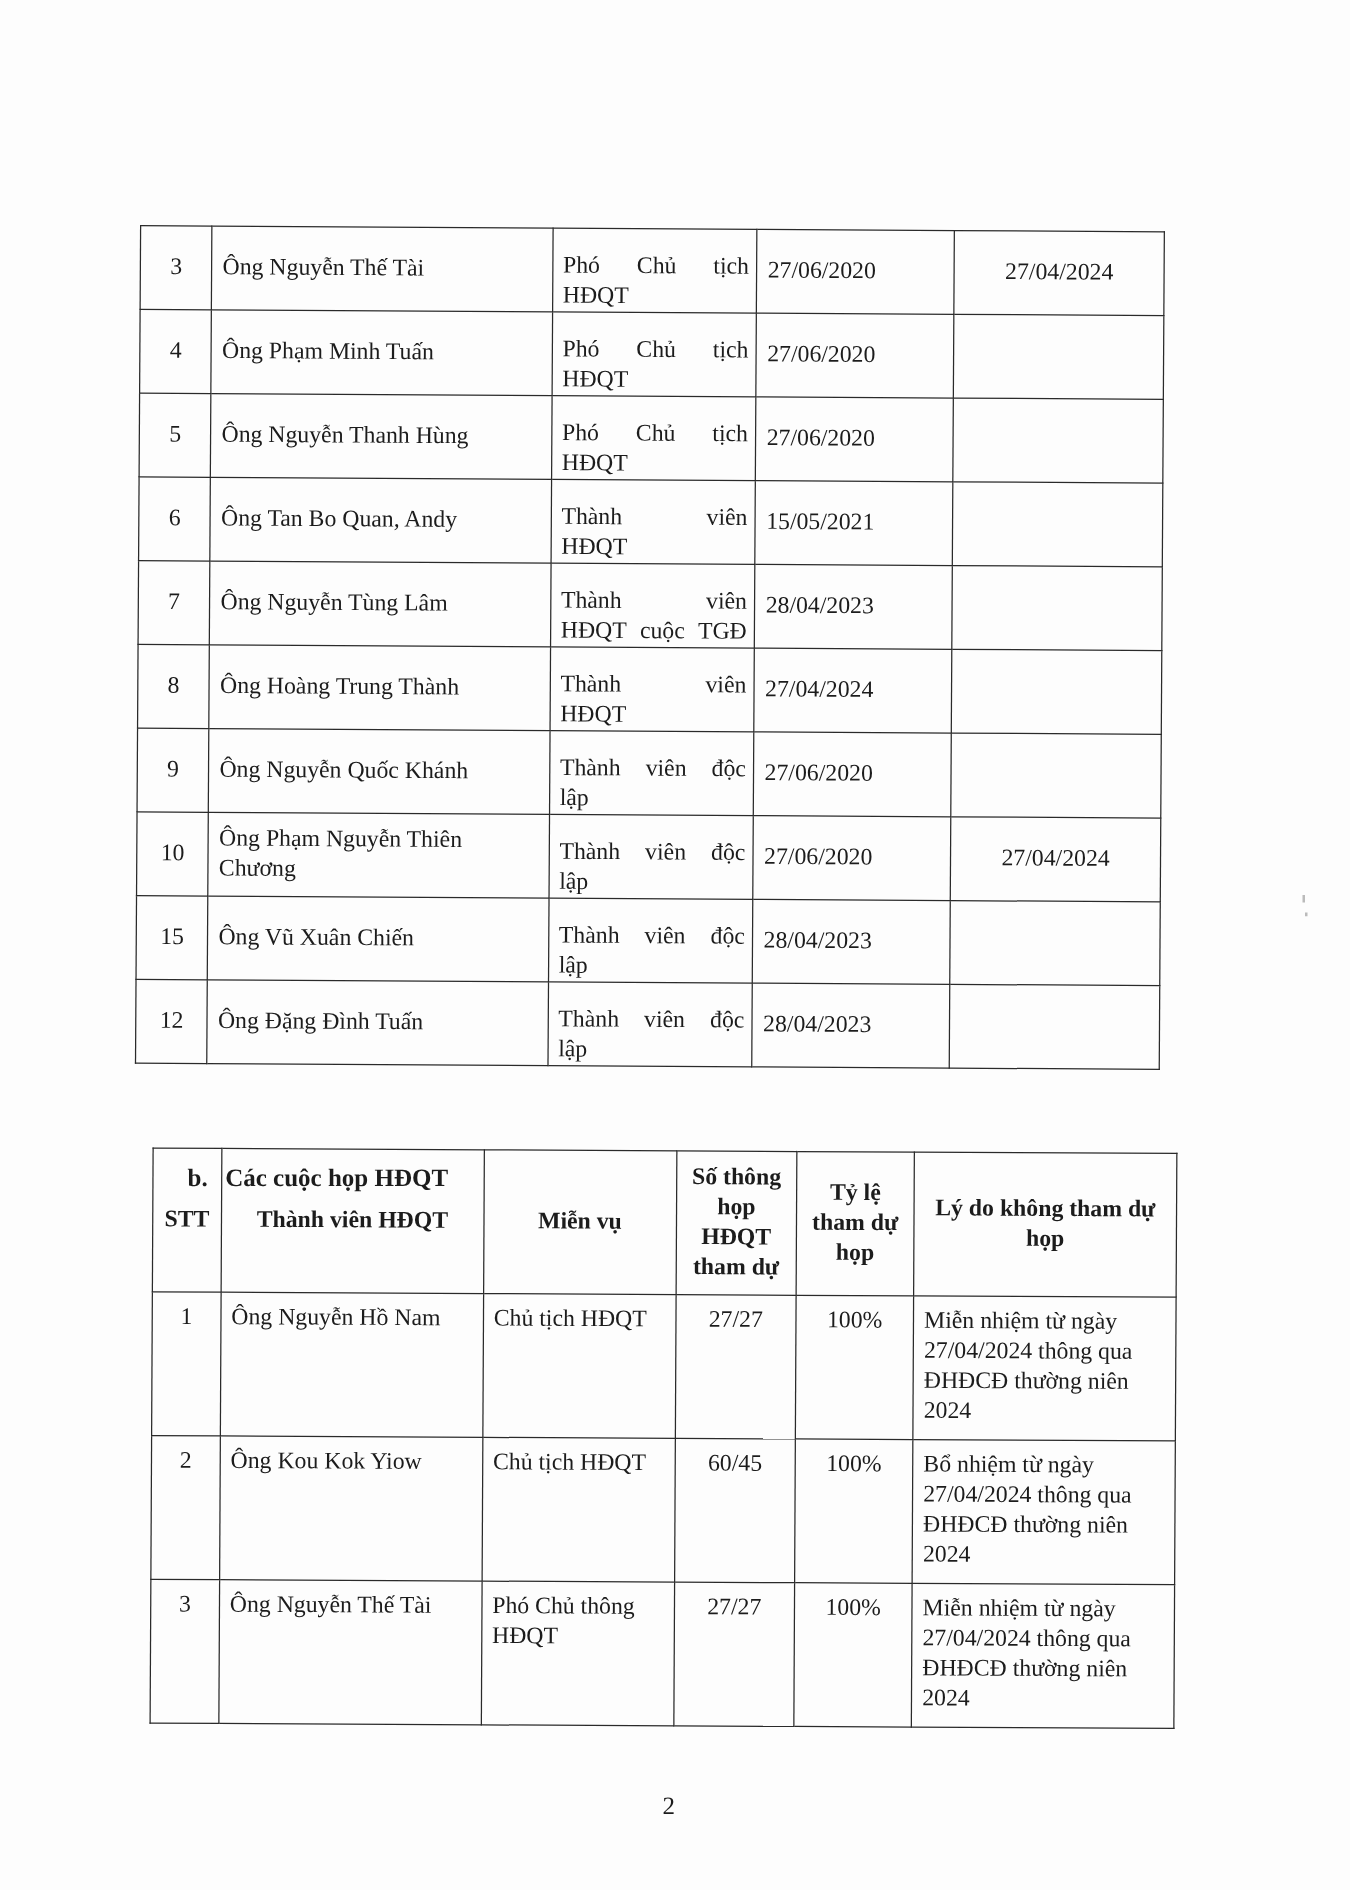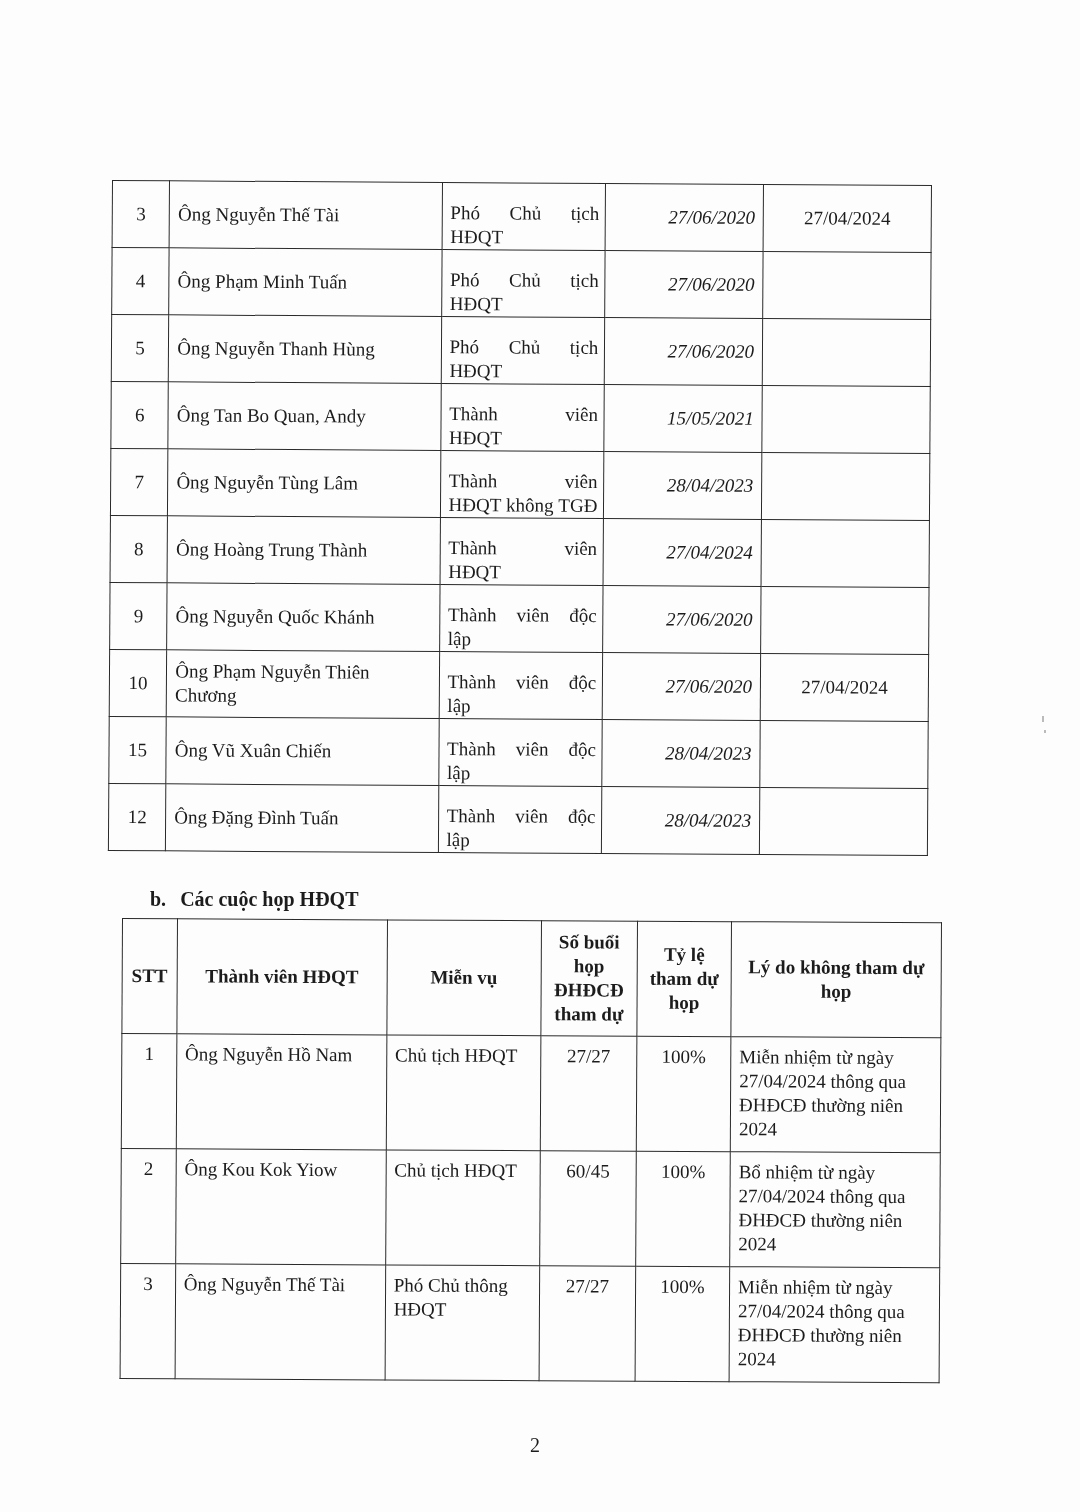--- a/index.html
+++ b/index.html
@@ -9,26 +9,26 @@
 
   table { border-collapse: collapse; position: absolute; }
   td, th { border: 1.5px solid #2a2a2a; font-size: 19px; line-height: 24px; vertical-align: middle; }
 
   
   #t1 { left: 112px; top: 180px; width: 820px; transform: rotate(0.35deg); transform-origin: left top; }
   #t1 td { height: 66px; padding: 0 8px; }
   #t1 .c-stt { width: 40px; text-align: center; }
   #t1 .c-name { width: 254px; }
   #t1 .c-role { width: 148px; text-align: justify; text-align-last: justify; padding-right: 6px; }
-  #t1 .c-d1 { width: 140px; text-align: right; font-style: italic; }
+  #t1 .c-d1 { width: 140px; text-align: left; }
   #t1 .c-d2 { width: 150px; text-align: center; vertical-align: middle; }
   .role-line1 { display: flex; justify-content: space-between; margin-top: 18px; }
 
   
-  .section-b { position: absolute; left: 150px; top: 888px; font-size: 20px; font-weight: bold; }
+  .section-b { position: absolute; left: 150px; top: 932px; font-size: 20px; font-weight: bold; }
   .section-b .lbl { margin-right: 14px; }
 
   
   #t2 { left: 122px; top: 918px; width: 820px; transform: rotate(0.3deg); transform-origin: left top; }
   #t2 th { font-weight: bold; text-align: center; padding: 2px 6px; height: 110px; }
   #t2 td { vertical-align: top; padding: 8px 8px; height: 98px; }
   #t2 .h-stt { width: 40px; margin-left: 36px; }
   #t2 .h-name { width: 190px; }
   #t2 .h-role { width: 136px; }
   #t2 .h-count { width: 80px; }
@@ -102,21 +102,21 @@
           <td class="c-d2"></td>
         </tr>
         <tr>
           <td class="c-stt">7</td>
           <td class="c-name">Ông Nguyễn Tùng Lâm</td>
           <td class="c-role">
             <div class="role-line1">
               <span>Thành</span>
               <span>viên</span>
             </div>
-            <div>HĐQT không TGĐ</div>
+            <div>HĐQT cuộc TGĐ</div>
           </td>
           <td class="c-d1">28/04/2023</td>
           <td class="c-d2"></td>
         </tr>
         <tr>
           <td class="c-stt">8</td>
           <td class="c-name">Ông Hoàng Trung Thành</td>
           <td class="c-role">
             <div class="role-line1">
               <span>Thành</span>
@@ -189,21 +189,21 @@
   <div class="section-b">
     <span class="lbl">b.</span><span>Các cuộc họp HĐQT</span>
   </div>
 
   <table id="t2">
     <thead>
       <tr>
         <th class="h-stt">STT</th>
         <th class="h-name">Thành viên HĐQT</th>
         <th class="h-role">Miễn vụ</th>
-        <th class="h-count">Số buổi họp ĐHĐCĐ tham dự</th>
+        <th class="h-count">Số thông họp HĐQT tham dự</th>
         <th class="h-rate">Tỷ lệ tham dự họp</th>
         <th class="h-reason">Lý do không tham dự họp</th>
       </tr>
     </thead>
     <tbody id="t2-body">
         <tr>
           <td class="center">1</td>
           <td>Ông Nguyễn Hồ Nam</td>
           <td>Chủ tịch HĐQT</td>
           <td class="center">27/27</td>

